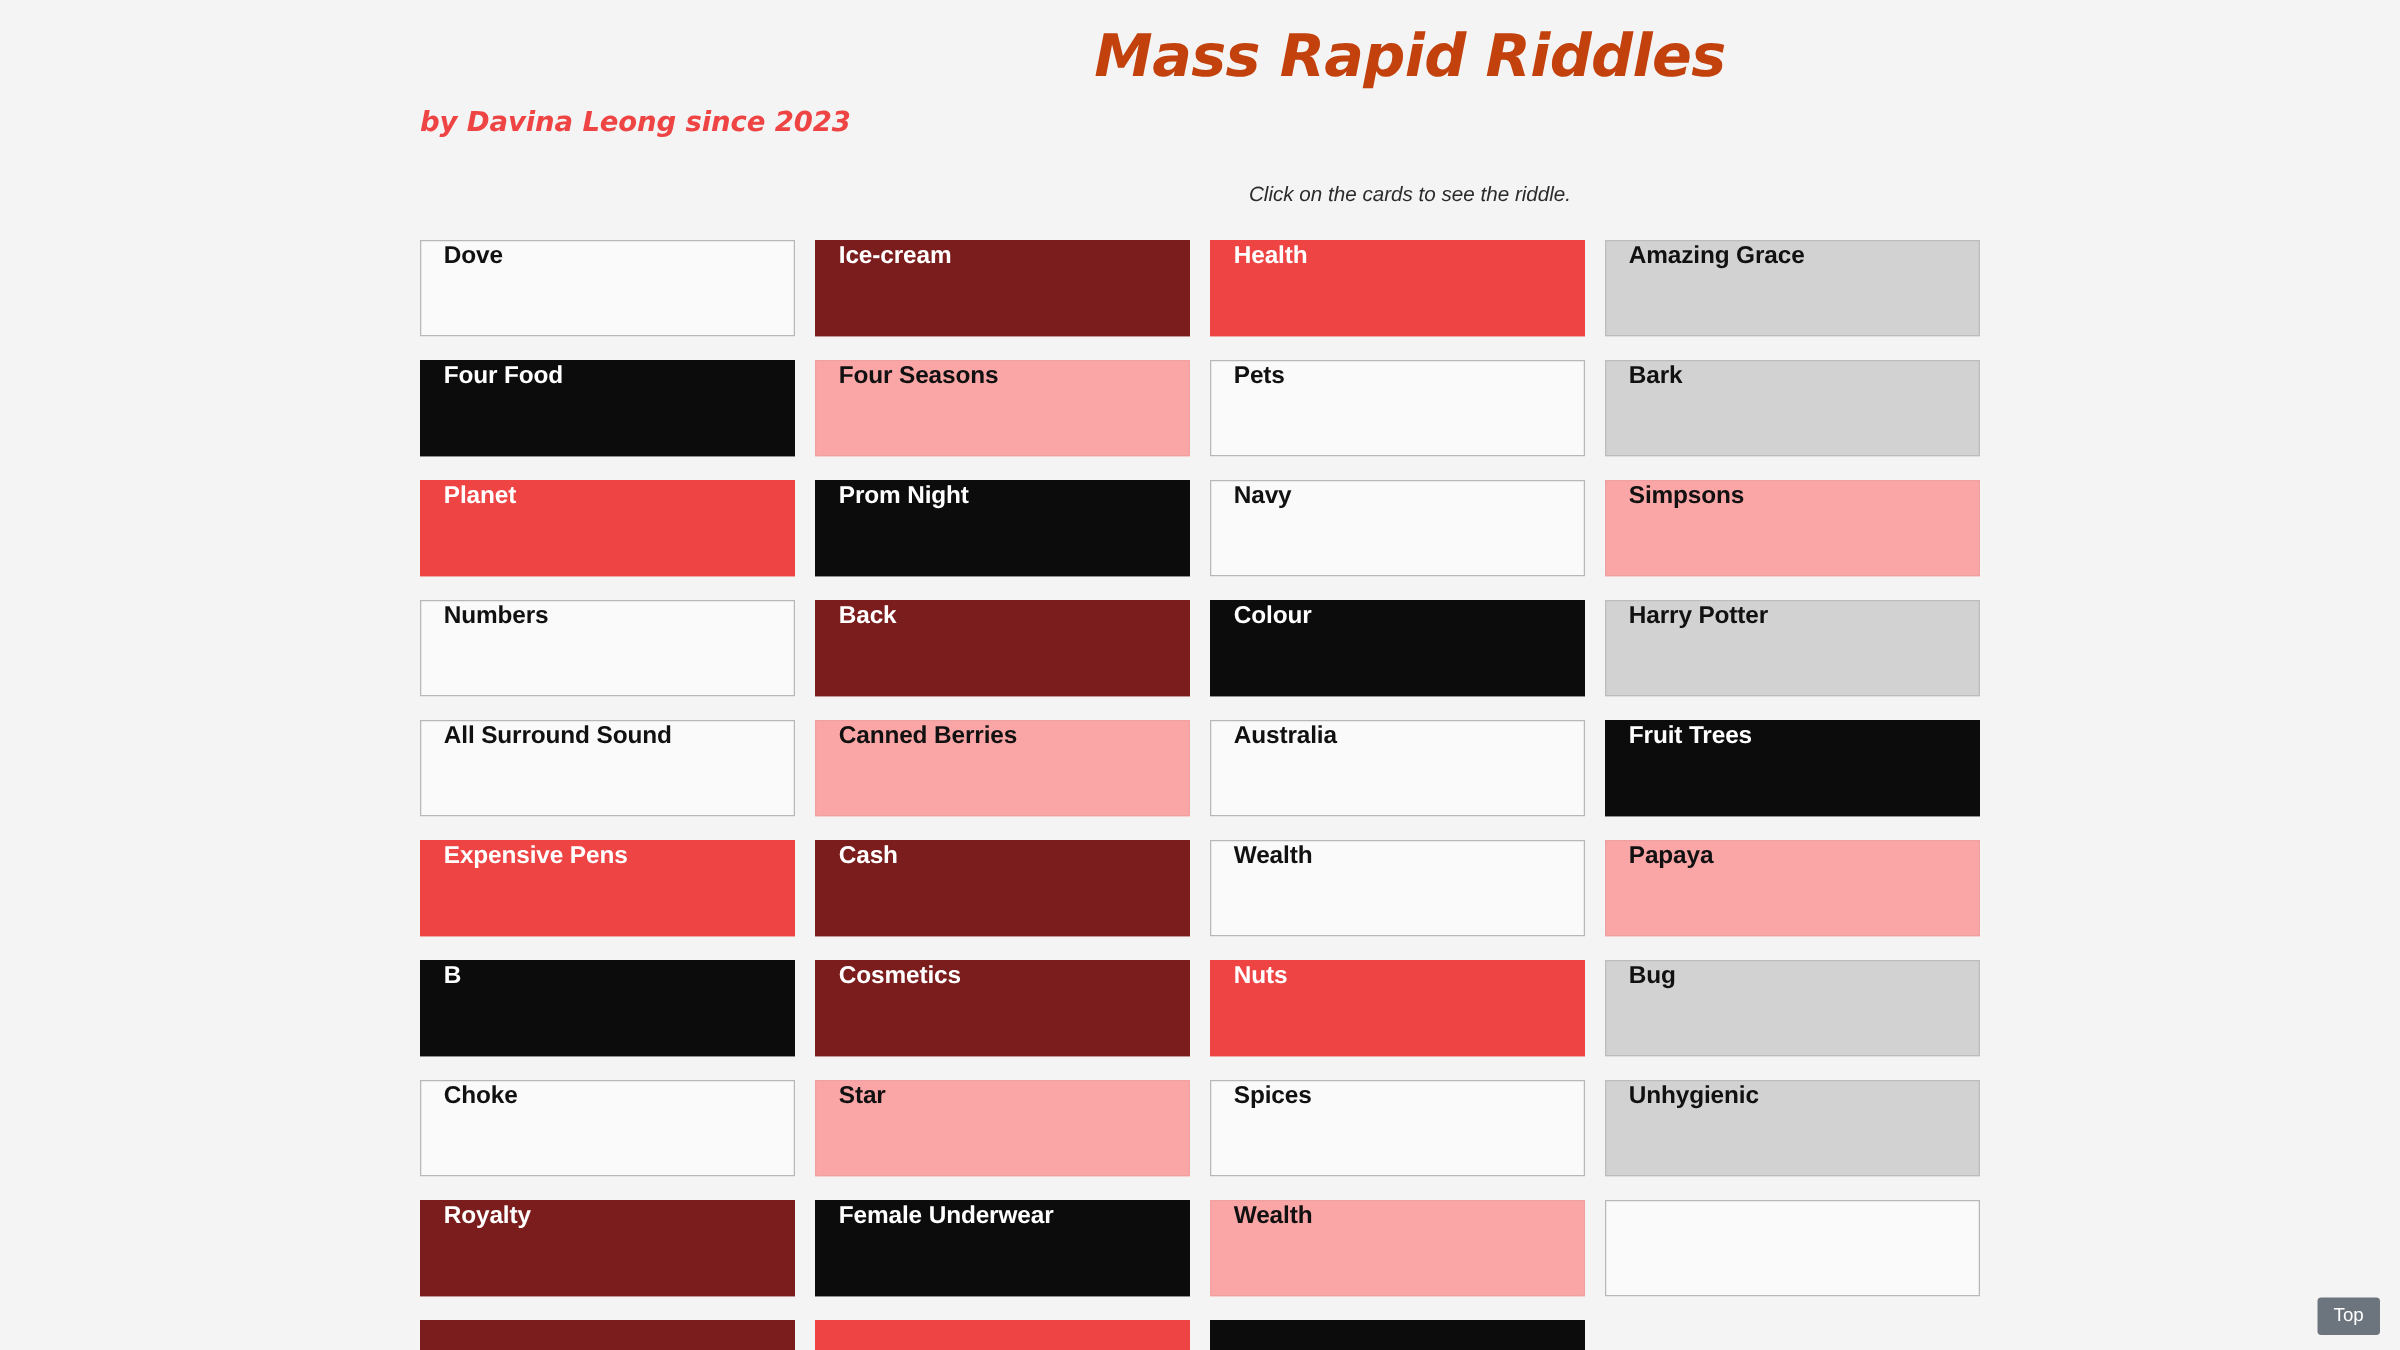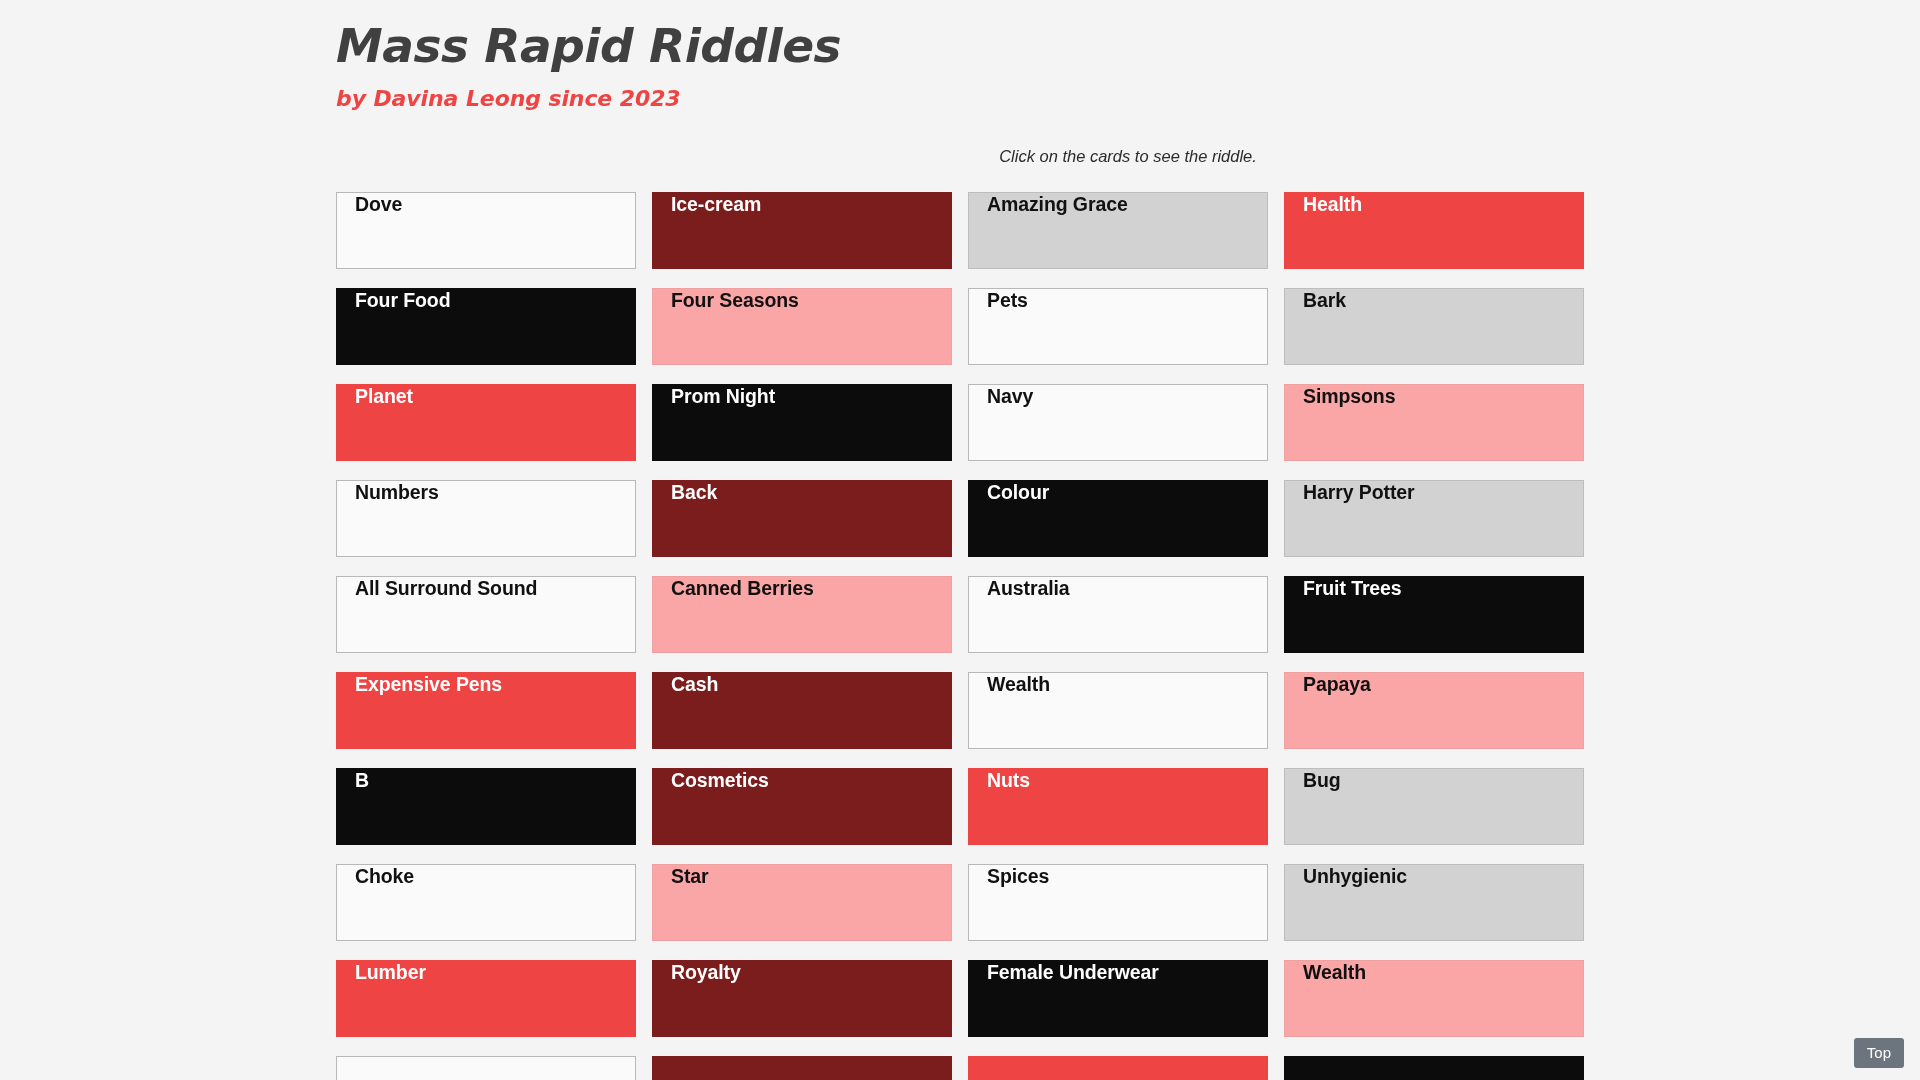--- a/index.html
+++ b/index.html
@@ -31,22 +31,23 @@
 
   
   .site-title {
     margin: 0;
     padding-top: 8px;
     font-size: 47px;
     line-height: 1.18;
     font-weight: 800;
     font-style: italic;
     letter-spacing: -0.5px;
-    color: #404040;
+    color: #c2410c;
     font-family: "DejaVu Sans", sans-serif;
+    text-align: center;
   }
   .site-subtitle {
     margin: 0;
     padding-top: 13px;
     font-size: 22px;
     line-height: 1.2;
     font-weight: 800;
     font-style: italic;
     letter-spacing: -0.1px;
     color: #ef4444;
@@ -148,26 +149,26 @@
 
     <p class="instruction">Click on the cards to see the riddle.</p>
 
     <div class="card-grid">
         <div class="card v-white">
           <span>Dove</span>
         </div>
         <div class="card v-darkred">
           <span>Ice-cream</span>
         </div>
+        <div class="card v-red">
+          <span>Health</span>
+        </div>
         <div class="card v-gray">
           <span>Amazing Grace</span>
         </div>
-        <div class="card v-red">
-          <span>Health</span>
-        </div>
         <div class="card v-black">
           <span>Four Food</span>
         </div>
         <div class="card v-pink">
           <span>Four Seasons</span>
         </div>
         <div class="card v-white">
           <span>Pets</span>
         </div>
         <div class="card v-gray">
@@ -238,23 +239,20 @@
         </div>
         <div class="card v-pink">
           <span>Star</span>
         </div>
         <div class="card v-white">
           <span>Spices</span>
         </div>
         <div class="card v-gray">
           <span>Unhygienic</span>
         </div>
-        <div class="card v-red">
-          <span>Lumber</span>
-        </div>
         <div class="card v-darkred">
           <span>Royalty</span>
         </div>
         <div class="card v-black">
           <span>Female Underwear</span>
         </div>
         <div class="card v-pink">
           <span>Wealth</span>
         </div>
         <div class="card v-white">

